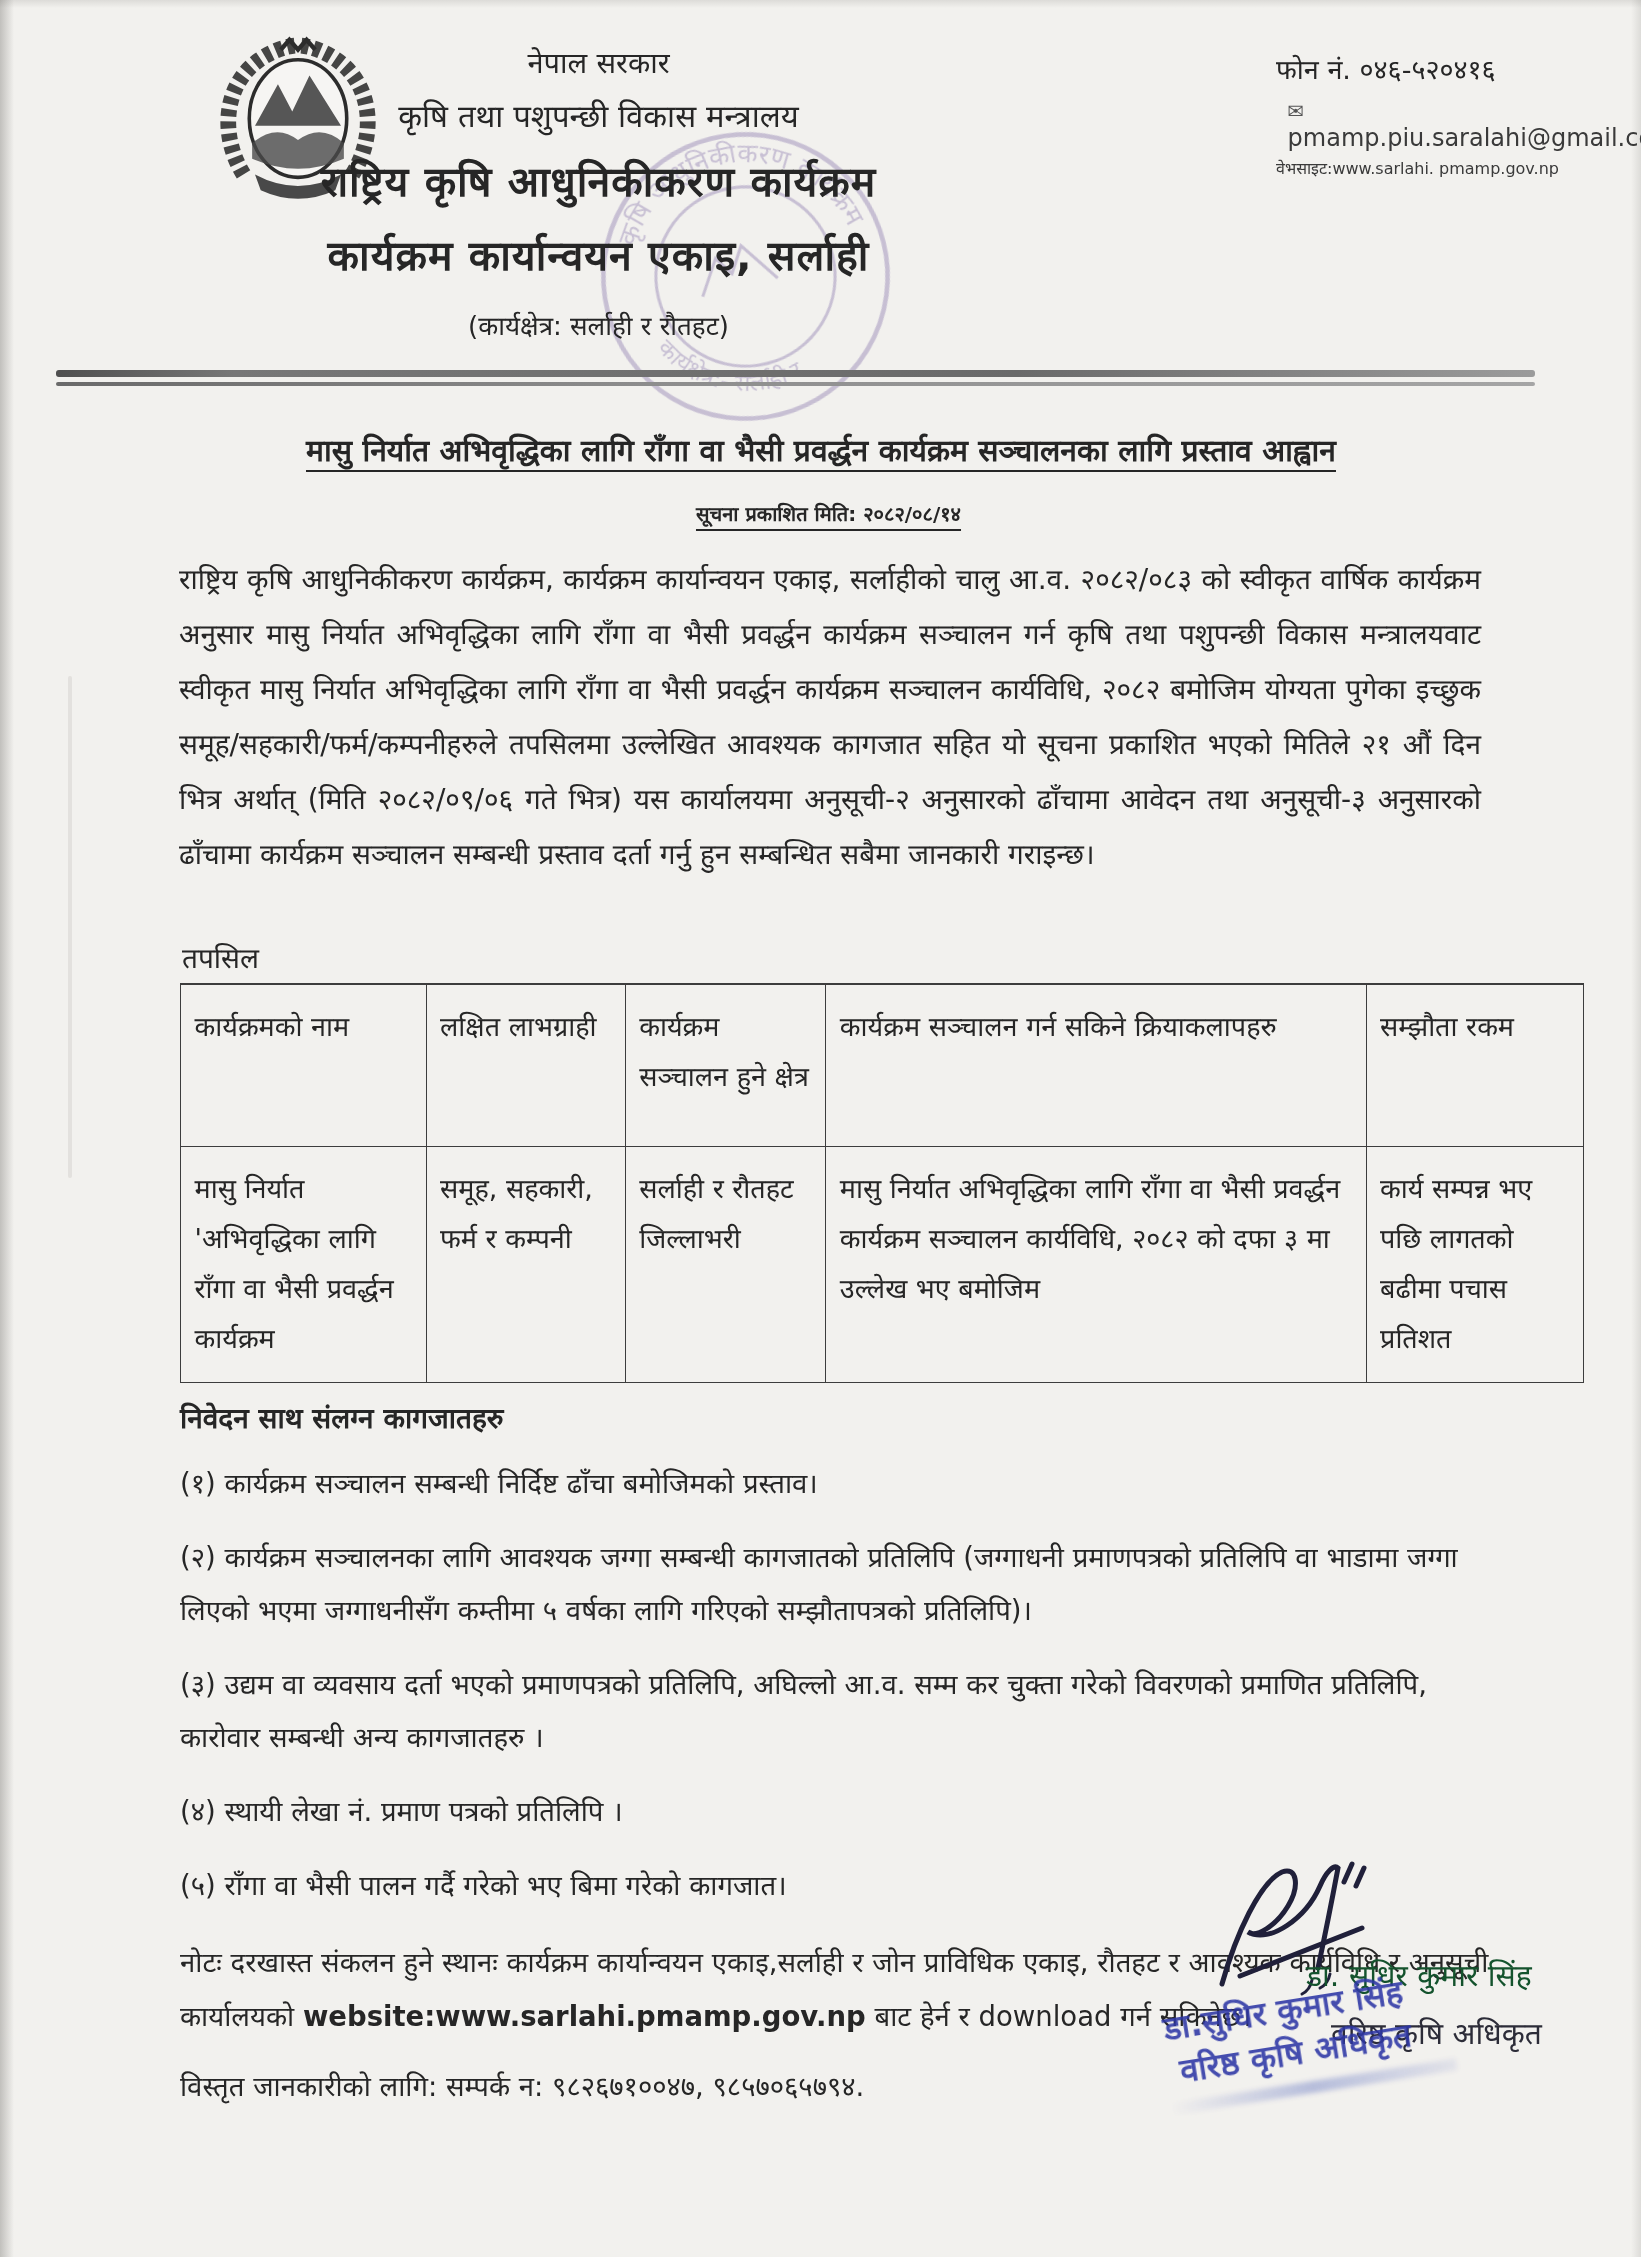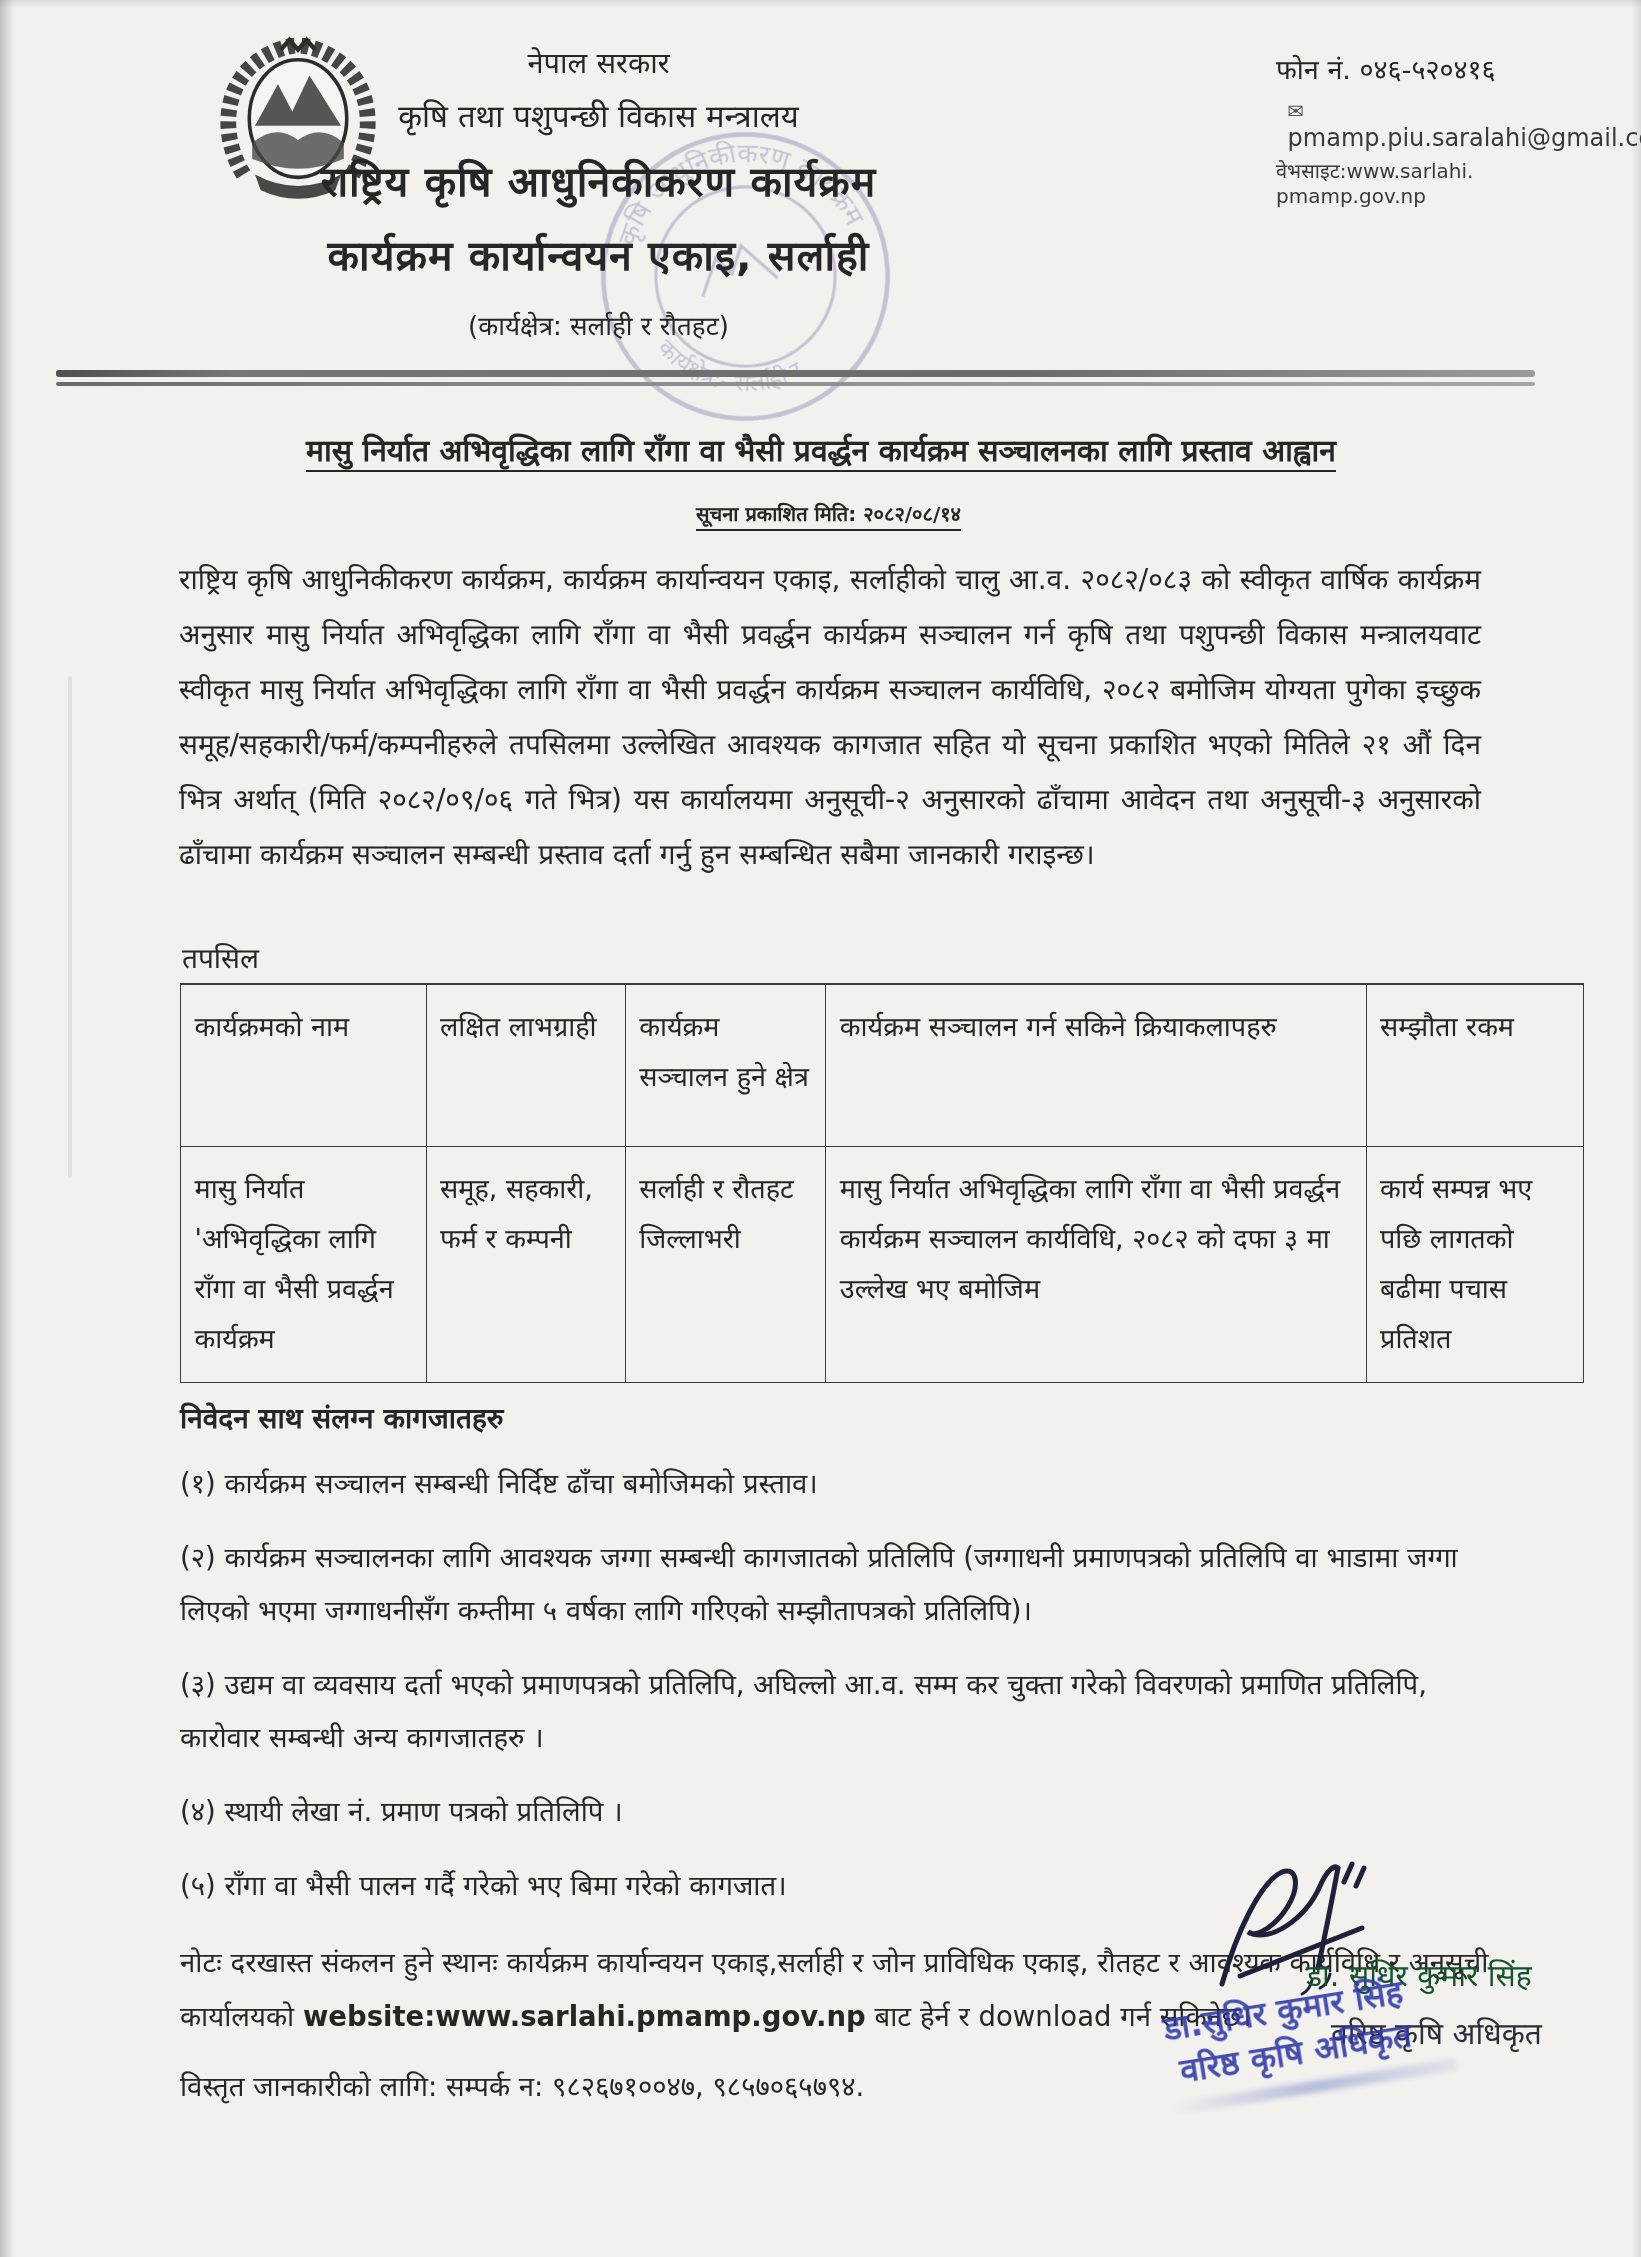--- a/index.html
+++ b/index.html
@@ -26,21 +26,21 @@
   .h-program{font-size:41px;font-weight:bold;margin-top:16.4px;letter-spacing:1px;}
   .h-unit{font-size:41px;font-weight:bold;margin-top:18px;letter-spacing:1px;}
   .h-juris{font-size:26px;margin-top:25px;}
   .seal{position:absolute;left:591px;top:122px;width:309px;height:309px;
     opacity:.36;transform:rotate(-14deg);z-index:1;filter:blur(0.4px);}
   .contact{position:absolute;left:1276px;top:50px;width:348px;z-index:2;}
   .c-phone{font-size:27px;}
   .c-email{font-size:24px;margin-top:8.7px;margin-left:11.6px;color:#3a3a3a;}
   .email-icon{display:inline-block;font-size:20px;color:#555;margin-right:4.8px;}
   .email-icon::before{content:"\2709";}
-  .c-web{font-size:20px;margin-top:5.8px;color:#3a3a3a;}
+  .c-web{font-size:16px;margin-top:5.8px;color:#3a3a3a;}
 
   
   .rule-wrap{position:absolute;left:56px;top:370px;width:1479px;z-index:2;}
   .rule1{height:6.8px;border-radius:2.9px;
     background:linear-gradient(90deg,#4f4f4f,#777 12%,#6a6a6a 65%,#9b9b9b);}
   .rule2{height:4.8px;margin-top:4.8px;border-radius:2.9px;
     background:linear-gradient(90deg,#6a6a6a,#8d8d8d 40%,#a5a5a5);}
 
   
   .title{position:absolute;left:87px;top:429px;width:1468px;text-align:center;

